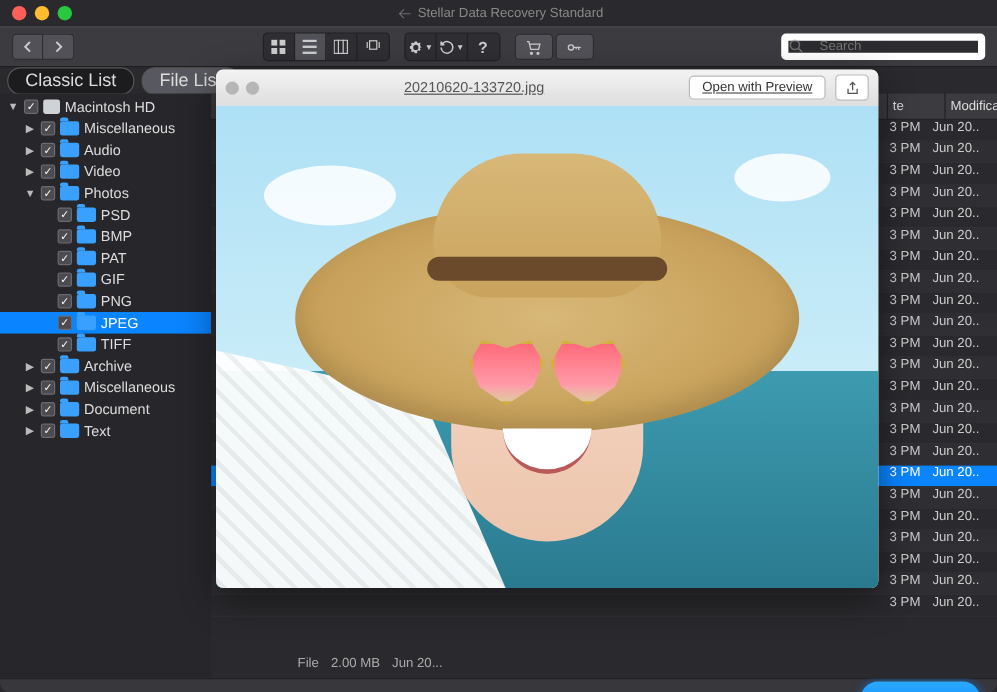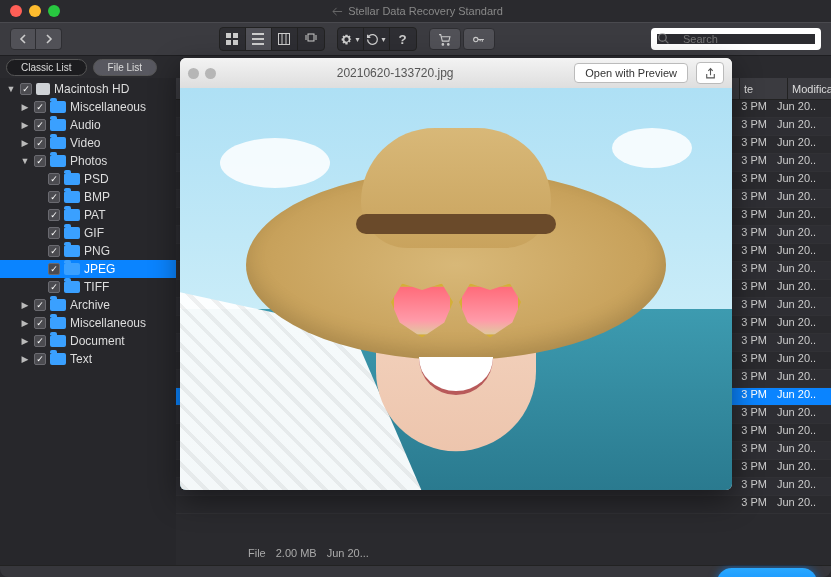--- a/index.html
+++ b/index.html
@@ -27,21 +27,21 @@
 .seg button.on{background:#515158;}
 .spacer{flex:1}
 .seg2{display:flex;gap:2px}
 .seg2 button{width:32px;height:22px;background:#515157;border:1px solid #2e2e32;border-radius:4px;color:#aaa;display:flex;align-items:center;justify-content:center;}
 .search{position:relative;width:170px;}
 .search input{width:100%;height:22px;border-radius:4px;background:#2b2b30;border:6px solid #ffffff;color:#ccc;padding:0 8px 0 26px;font-size:11px;}
 .search svg{position:absolute;left:6px;top:4px;opacity:.6}
 
 
 .tabs{height:22px;display:flex;align-items:center;padding:2px 6px;gap:6px;background:#2a2a2e;}
-.tab{padding:2px 14px;border-radius:11px;font-size:10px;border:1px solid #555;color:#ddd;}
+.tab{padding:2px 14px;border-radius:11px;font-size:15px;border:1px solid #555;color:#ddd;}
 .tab.active{background:#585860;}
 .tab.inactive{background:#1c1c1f;}
 
 
 .main{display:flex;height:calc(100% - 22px - 34px - 34px);}
 .sidebar{width:176px;background:#27272b;overflow-y:auto;color:#ddd;font-size:12px;padding:2px 0 6px 0}
 .tree-item{display:flex;align-items:center;height:18px;gap:4px;padding-right:4px;white-space:nowrap;}
 .tree-item.selected{background:#0a84ff;color:#fff;}
 .disclosure{width:10px;display:inline-flex;justify-content:center;color:#bbb;font-size:9px}
 .cb{width:12px;height:12px;background:#4b4b50;border:1px solid #6a6a70;border-radius:2px;display:inline-flex;align-items:center;justify-content:center;font-size:9px;color:#fff}
@@ -58,21 +58,21 @@
 .rows{position:absolute;top:22px;right:0;left:0;bottom:0;}
 .row{height:18px;display:flex;justify-content:flex-end;font-size:11px;color:#ccc;border-bottom:1px solid #313135}
 .row.alt{background:#2e2e33}
 .row.sel{background:#0a84ff;color:#fff}
 .row span:nth-child(1){width:48px;text-align:right;padding-right:6px}
 .row span:nth-child(2){width:58px;padding-left:4px}
 .partial{position:absolute;left:72px;bottom:6px;font-size:11px;color:#aaa;display:flex;gap:10px;align-items:center}
 
 
 .preview{position:absolute;left:180px;top:58px;width:552px;height:432px;background:#e9e9e9;border-radius:6px;box-shadow:0 10px 30px rgba(0,0,0,.45);overflow:hidden;display:flex;flex-direction:column}
-.pv-bar{height:30px;background:linear-gradient(#f3f3f3,#dedede);display:flex;align-items:center;padding:0 8px;gap:8px;font-size:12px;color:#555;}
+.pv-bar{height:30px;background:linear-gradient(#f3f3f3,#dedede);display:flex;align-items:center;padding:0 8px;gap:8px;font-size:12px;color:#555;text-decoration:underline;}
 .pv-bar .dots{display:flex;gap:6px}
 .pv-bar .dots span{width:11px;height:11px;border-radius:50%;background:#b6b6b6}
 .pv-title{flex:1;text-align:center}
 .pv-btn{background:#fff;border:1px solid #bbb;border-radius:4px;padding:3px 10px;font-size:11px;color:#333}
 .pv-share{width:28px;height:22px;background:#fff;border:1px solid #bbb;border-radius:4px;display:flex;align-items:center;justify-content:center}
 .pv-img{flex:1;position:relative;overflow:hidden}
 
 
 .sky{position:absolute;inset:0;background:linear-gradient(#aee0f5 0%,#c9ecf8 55%,#3d9bb0 55%,#2a7a8f 100%)}
 .cloud{position:absolute;background:rgba(255,255,255,.85);border-radius:50%;}

